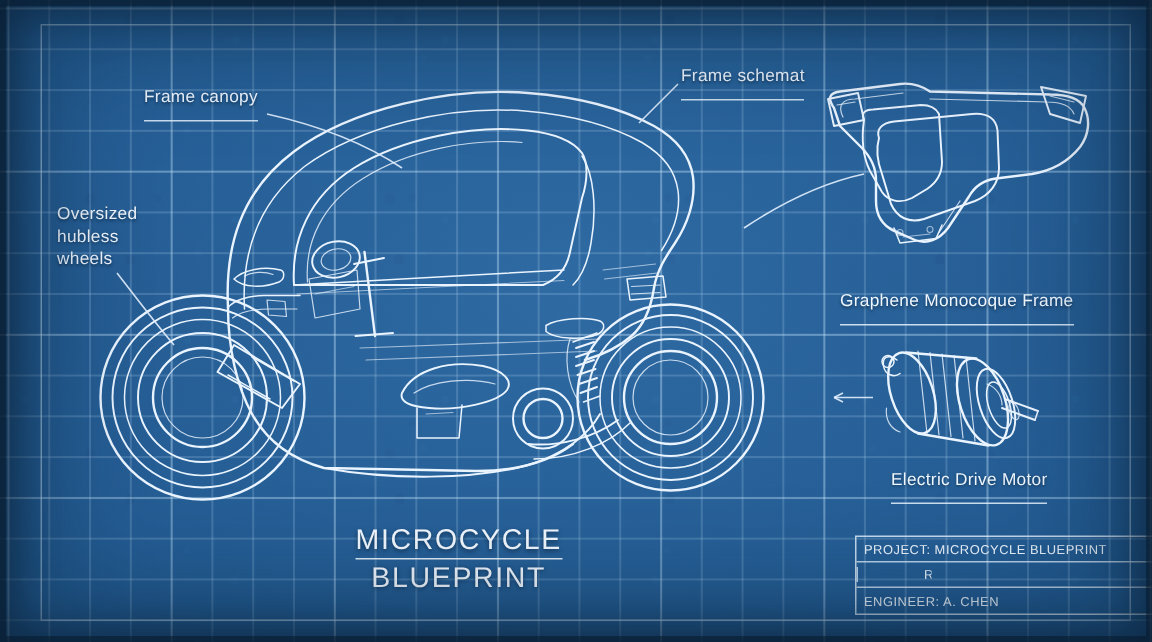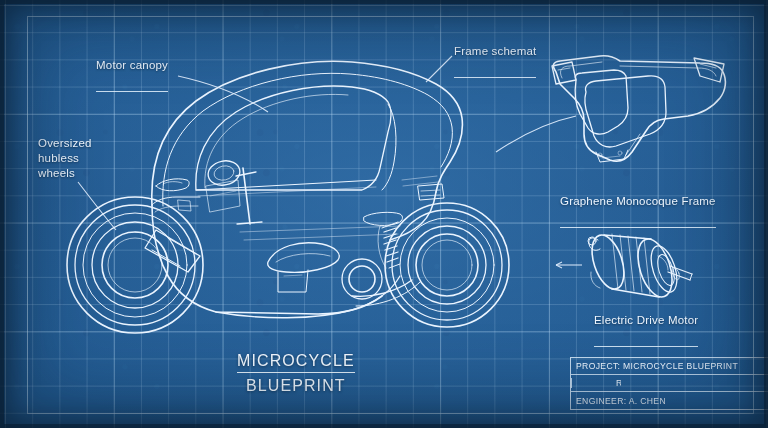--- a/index.html
+++ b/index.html
@@ -72,25 +72,25 @@
 
   .lbl{
     position:absolute;
     color:#eef6ff;
     font-size:11.5px;
     letter-spacing:.2px;
     line-height:15px;
     white-space:pre;
     text-shadow:0 1px 2px rgba(6,24,42,.55);
   }
-  .lbl.ul{border-bottom:1px solid rgba(232,244,255,.85);padding-bottom:18px;}
+  .lbl.ul{border-bottom:1px solid rgba(232,244,255,.85);padding-bottom:7px;}
 
   #title-main{
     position:absolute;left:237px;top:350px;
-    color:#f2f8ff;font-size:16px;letter-spacing:1.1px;
+    color:#f2f8ff;font-size:19px;letter-spacing:1.1px;
     text-align:center;line-height:21px;
     text-shadow:0 1px 3px rgba(6,24,42,.6);
   }
   #title-main .l1{border-bottom:1.3px solid rgba(240,249,255,.92);padding-bottom:1px;display:inline-block;}
   #title-main .l2{display:block;margin-top:2px;}
 
   
   #titleblock{
     position:absolute;left:570px;top:357px;width:212px;
     border:1px solid rgba(224,240,255,.85);
@@ -346,21 +346,21 @@
 
     <path class="leader" d="M582 265 L556 265"></path>
     <path class="leader" d="M556 265 l6 -3 M556 265 l6 3"></path>
   </svg>
 
   <svg class="layer" viewBox="0 0 768 428">
     <path class="leader" d="M178 76 C214 84, 244 96, 268 112"></path>
     <path class="leader" d="M78 182 C92 200, 104 216, 116 230"></path>
   </svg>
 
-  <div class="lbl ul" style="left:96px;top:58px;">Motor canopy</div>
+  <div class="lbl ul" style="left:96px;top:58px;">Frame canopy</div>
 
   <div class="lbl" style="left:38px;top:136px;">Oversized
 hubless
 wheels</div>
 
   <div class="lbl ul" style="left:454px;top:44px;">Frame schemat</div>
 
   <div class="lbl ul" style="left:560px;top:166px;margin-top:28px;">Graphene Monocoque Frame</div>
 
   <div class="lbl ul" style="left:594px;top:313px;text-align:right;">Electric Drive Motor</div>

